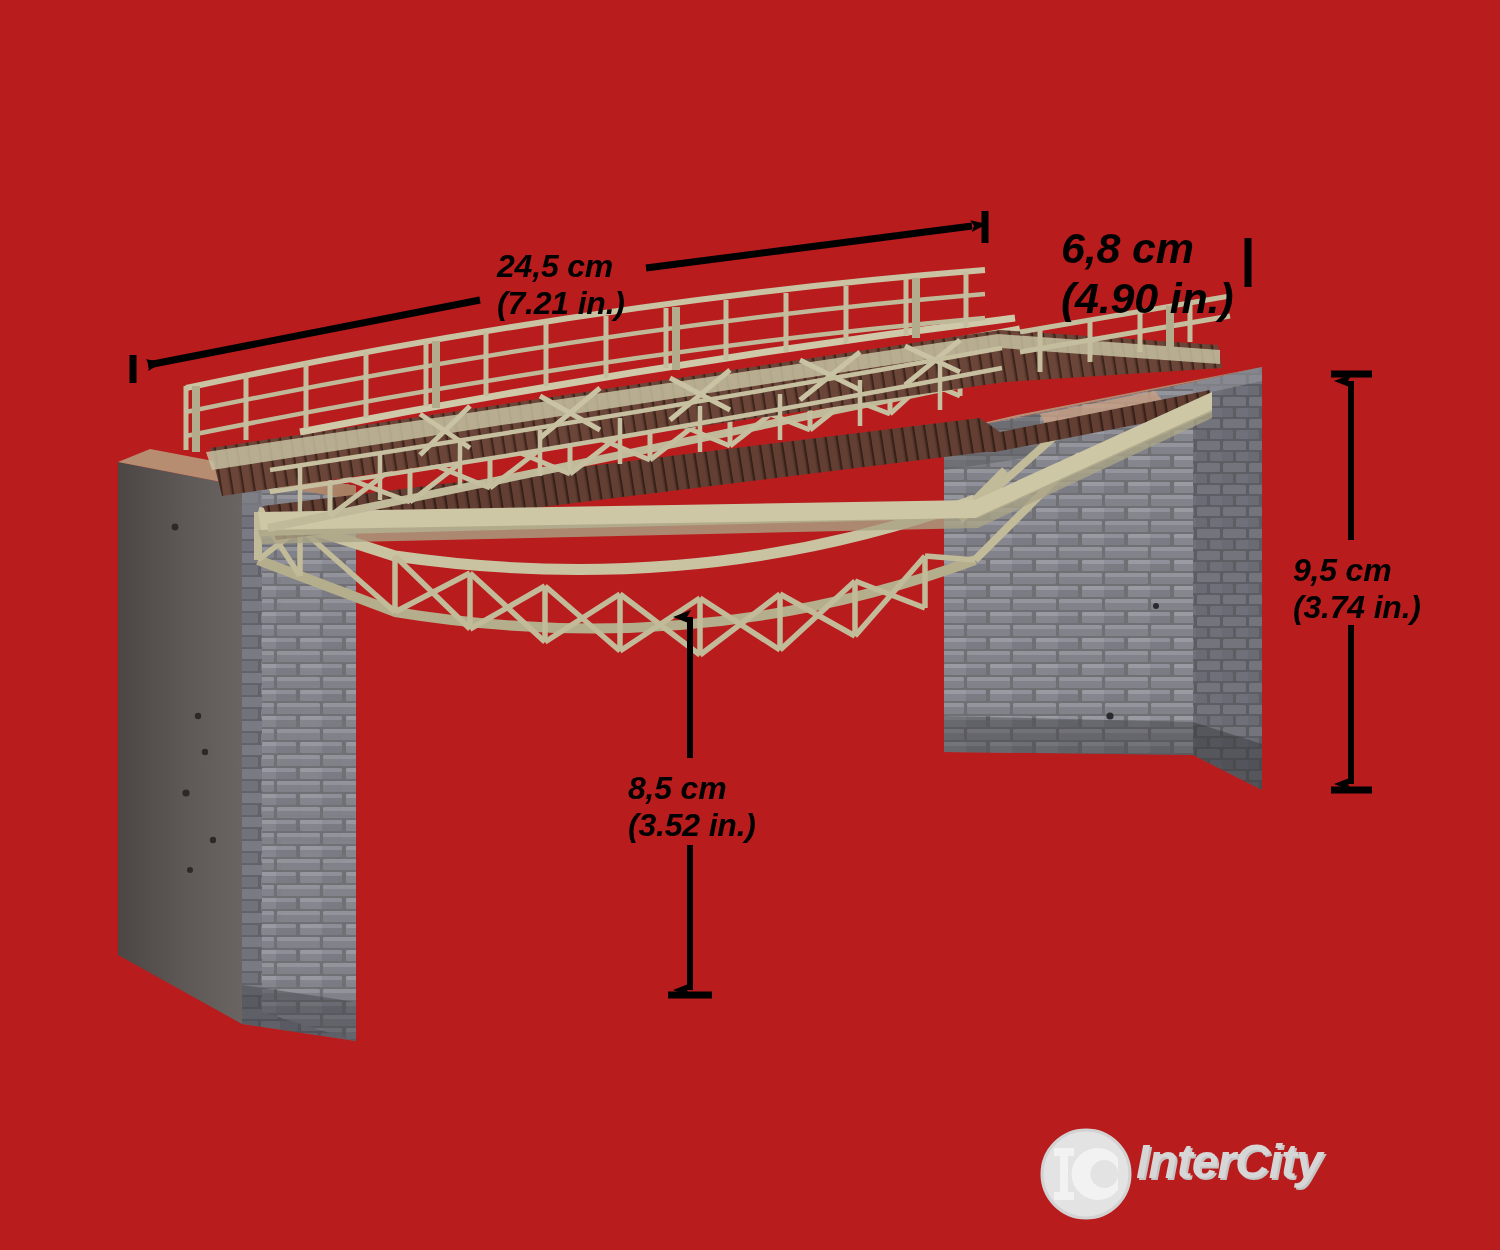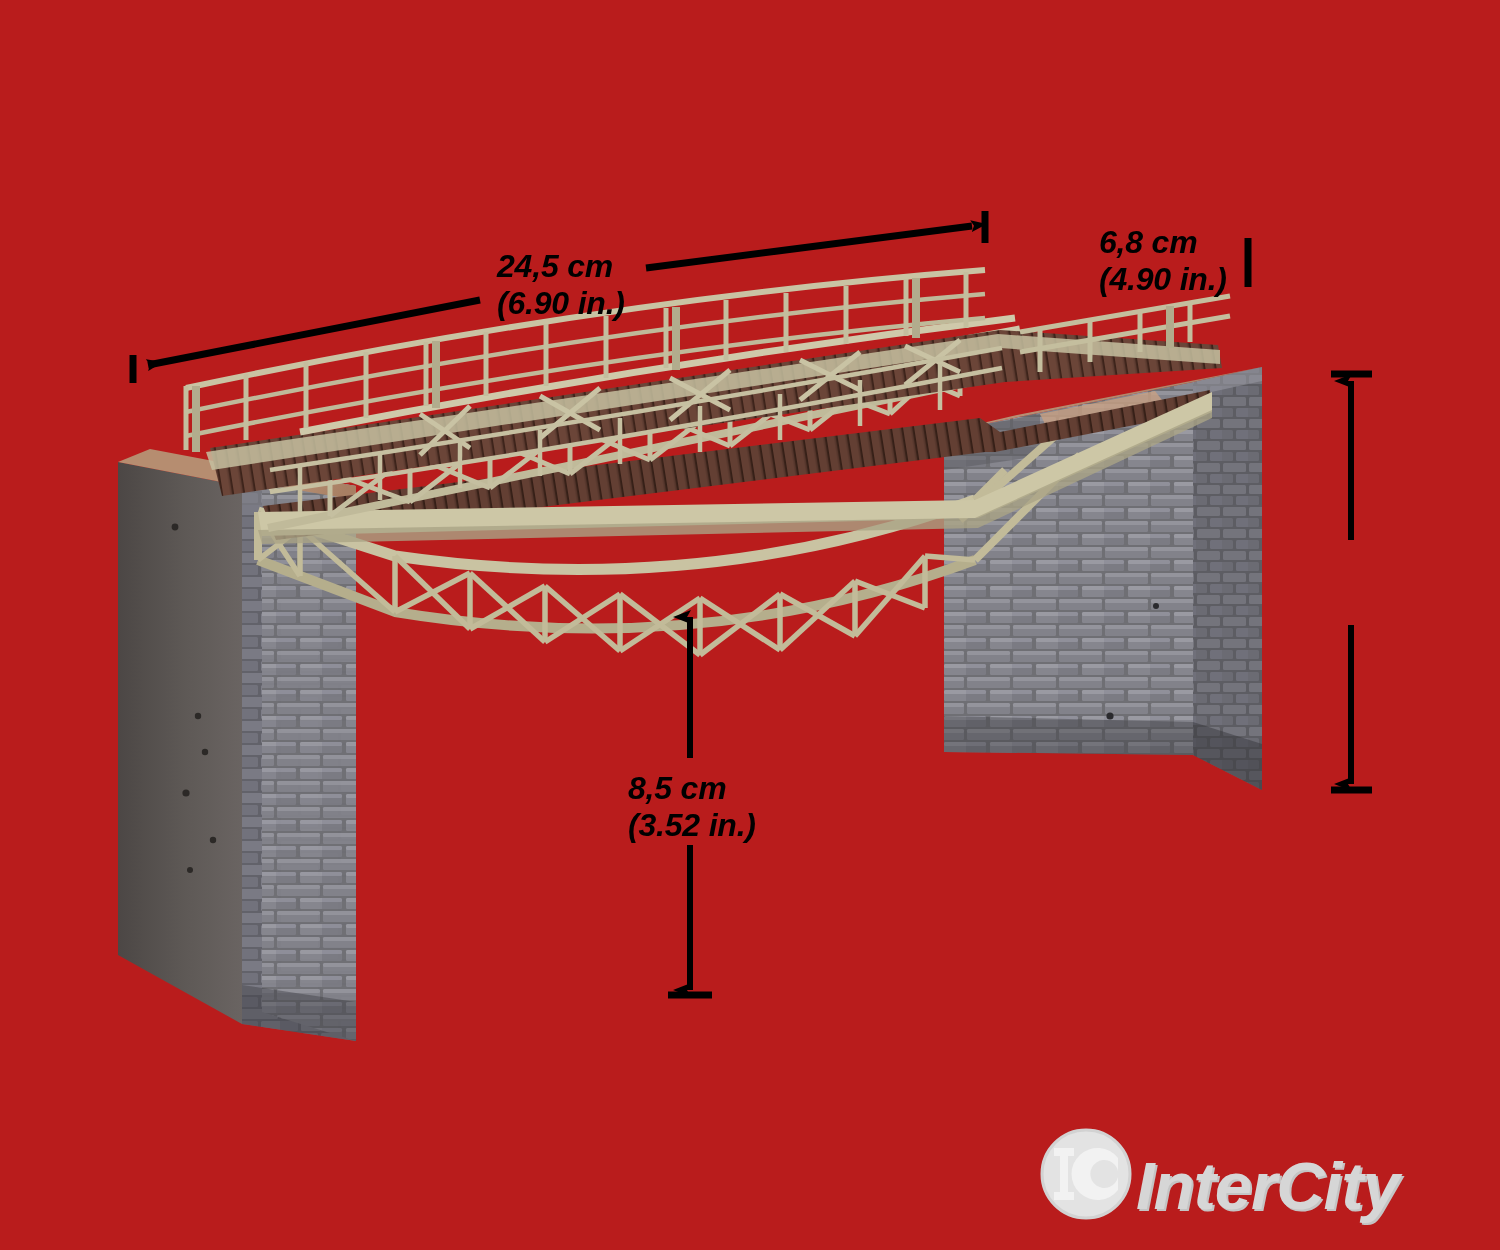--- a/index.html
+++ b/index.html
@@ -31,21 +31,21 @@
     font-style: italic;
     color: #000000;
     white-space: nowrap;
     line-height: 1.16;
     letter-spacing: -0.2px;
   }
   .dim-label .l1 { display: block; }
   .dim-label .l2 { display: block; }
 
   #dim-width-label  { left: 497px;  top: 248px;  font-size: 32px; }
-  #dim-depth-label  { left: 1061px; top: 224px;  font-size: 32px; margin-left: 38px; }
+  #dim-depth-label  { left: 1061px; top: 224px;  font-size: 43px; }
   #dim-height-label { left: 1293px; top: 552px;  font-size: 32px; }
   #dim-clear-label  { left: 628px;  top: 770px;  font-size: 32px; }
 
   
   .overlay {
     position: absolute;
     left: 0; top: 0;
     width: 1500px;
     height: 1250px;
     pointer-events: none;
@@ -55,25 +55,25 @@
   #watermark {
     position: absolute;
     left: 1040px;
     top: 1128px;
     width: 420px;
     height: 110px;
   }
   #wm-text-main {
     position: absolute;
     left: 96px;
-    top: 19px;
+    top: 6px;
     font-family: "Liberation Sans", sans-serif;
     font-style: italic;
     font-weight: bold;
-    font-size: 67px;
+    font-size: 48px;
     color: #d6d6d6;
     letter-spacing: -1px;
     text-shadow: 2px 2px 0 #c4c4c4;
   }
   #wm-text-sub {
     position: absolute;
     left: 100px;
     top: 64px;
     font-family: "Liberation Sans", sans-serif;
     font-style: italic;
@@ -373,28 +373,32 @@
 
     <g>
       <line x1="668" y1="995" x2="712" y2="995" stroke="#000" stroke-width="7"></line>
       <line x1="690" y1="758" x2="690" y2="617" stroke="#000" stroke-width="6" marker-end="url(#arrowU)"></line>
       <line x1="690" y1="845" x2="690" y2="990" stroke="#000" stroke-width="6" marker-end="url(#arrowD)"></line>
     </g>
   </svg>
 
   <div class="dim-label" id="dim-width-label">
     <span class="l1">24,5 cm</span>
-    <span class="l2">(6.90 in.)</span>
+    <span class="l2">(7.21 in.)</span>
   </div>
 
   <div class="dim-label" id="dim-depth-label">
     <span class="l1">6,8 cm</span>
     <span class="l2">(4.90 in.)</span>
   </div>
 
+  <div class="dim-label" id="dim-height-label">
+    <span class="l1">9,5 cm</span>
+    <span class="l2">(3.74 in.)</span>
+  </div>
 
   <div class="dim-label" id="dim-clear-label">
     <span class="l1">8,5 cm</span>
     <span class="l2">(3.52 in.)</span>
   </div>
 
   <div id="watermark">
     <svg width="92" height="92" viewBox="0 0 92 92">
       <circle cx="46" cy="46" r="44" fill="#e3e3e3"></circle>
       <circle cx="46" cy="46" r="44" fill="none" stroke="#d2d2d2" stroke-width="3"></circle>

